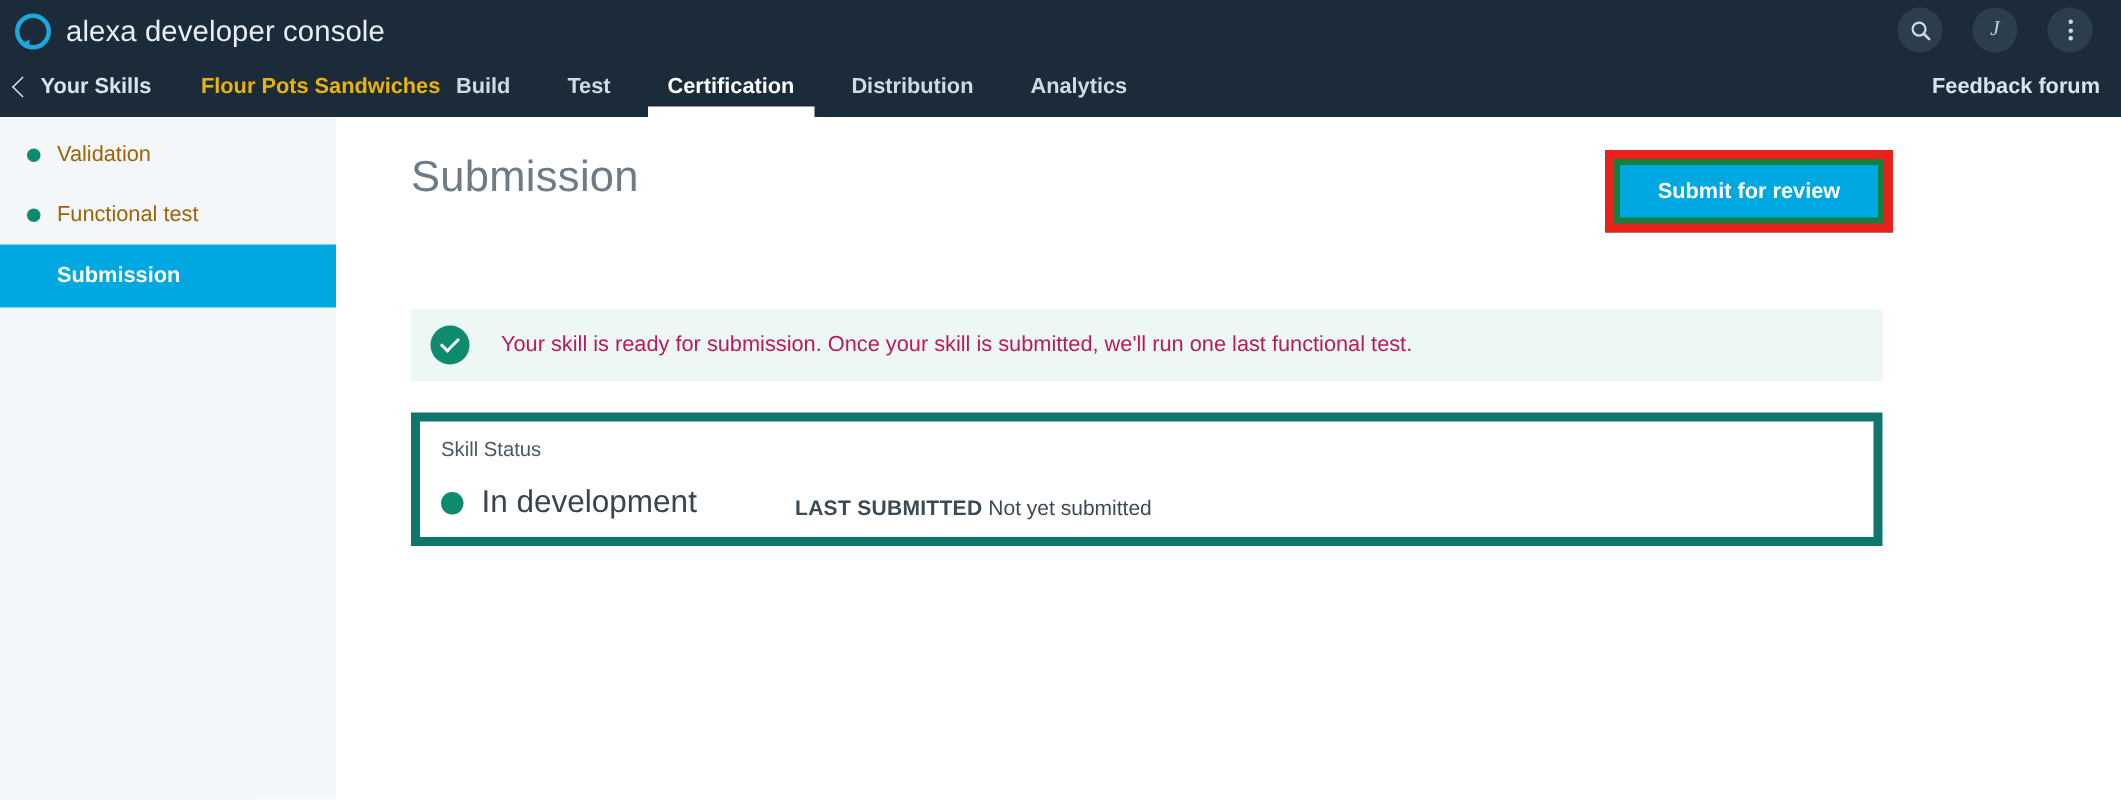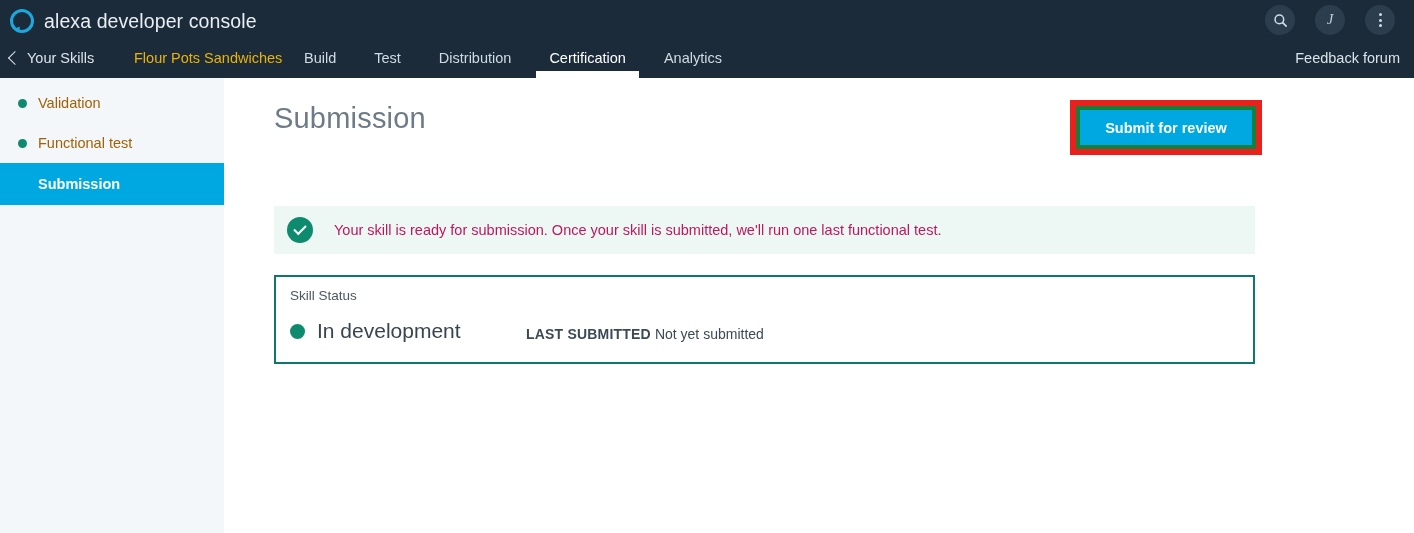--- a/index.html
+++ b/index.html
@@ -47,20 +47,21 @@
     font-weight: 400;
     letter-spacing: .1px;
     white-space: nowrap;
   }
 
   .navrow {
     position: absolute;
     left: 0; top: 38px;
     width: 1414px;
     height: 40px;
+    font-weight: bold;
   }
   .backlink {
     position: absolute;
     left: 10px; top: 0;
     height: 40px;
     display: flex;
     align-items: center;
     color: #d9e3ea;
     font-size: 14.5px;
     cursor: pointer;
@@ -261,21 +262,21 @@
     font-size: 14.5px;
     color: #be185d;
   }
 
   
   .card {
     position: absolute;
     left: 50px; top: 197px;
     width: 981px;
     height: 89px;
-    border: 2px solid #0f766e;
+    border: 6px solid #0f766e;
     box-sizing: border-box;
     background: #ffffff;
   }
   .card-label {
     position: absolute;
     left: 14px; top: 11px;
     font-size: 13.5px;
     color: #4a5862;
   }
   .status-row {
@@ -331,22 +332,22 @@
       <div class="backlink">
         <span class="chev"></span>
         <span>Your Skills</span>
       </div>
 
       <div class="skillname">Flour Pots Sandwiches</div>
 
       <div class="tabs">
         <div class="tab">Build</div>
         <div class="tab">Test</div>
+        <div class="tab active">Certification</div>
         <div class="tab">Distribution</div>
-        <div class="tab active">Certification</div>
         <div class="tab">Analytics</div>
       </div>
 
       <div class="feedback">Feedback forum</div>
     </div>
 
     <div class="circle-btn btn-search">
       <svg width="15" height="15" viewBox="0 0 16 16">
         <circle cx="6.8" cy="6.8" r="4.6" fill="none" stroke="#cfdce6" stroke-width="1.6"></circle>
         <line x1="10.3" y1="10.3" x2="14" y2="14" stroke="#cfdce6" stroke-width="1.8" stroke-linecap="round"></line>

